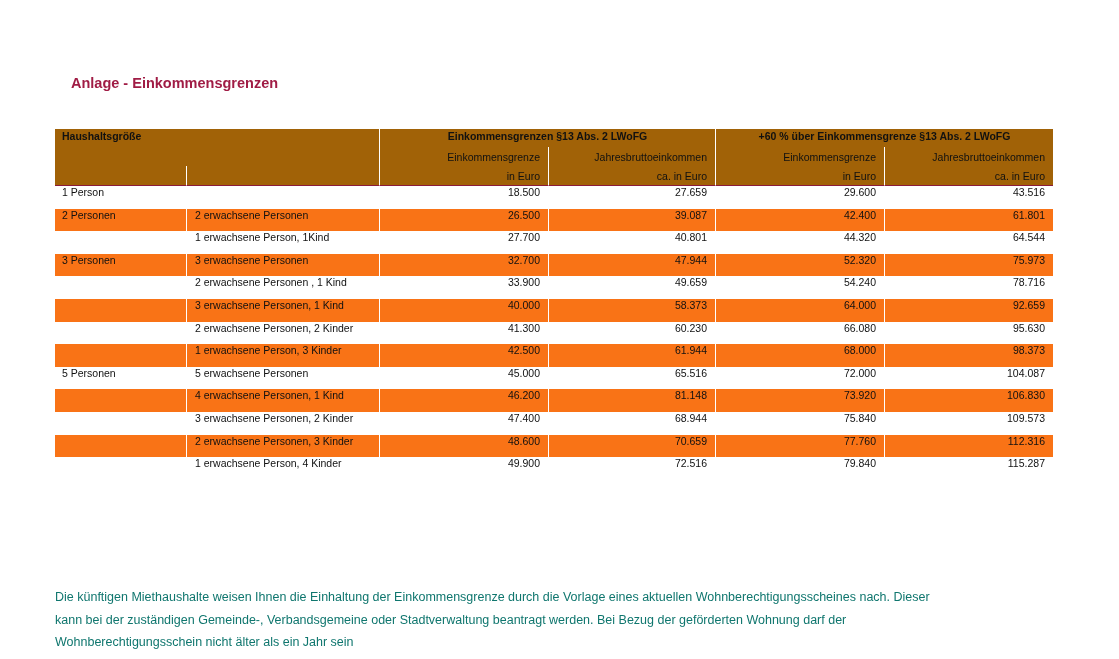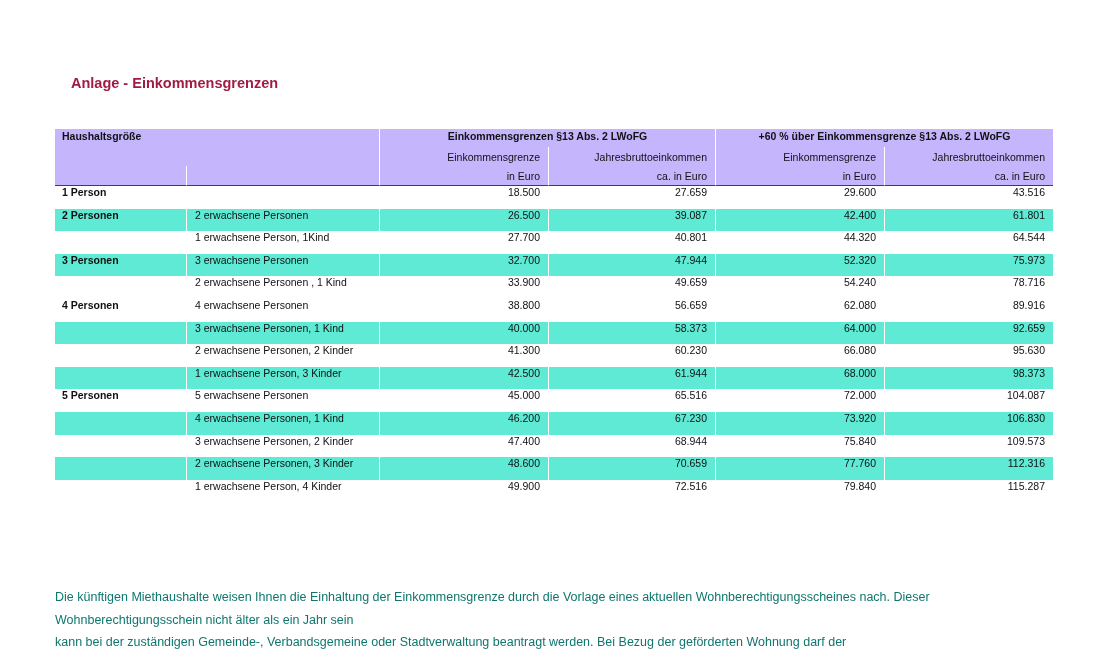--- a/index.html
+++ b/index.html
@@ -3,29 +3,29 @@
 <meta charset="utf-8">
 <style>
   html, body { margin: 0; padding: 0; background: #ffffff; }
   body { width: 1119px; height: 659px; position: relative; overflow: hidden;
          font-family: "Liberation Sans", sans-serif; color: #111; }
   .title { position: absolute; left: 55px; top: 59px; font-size: 14.5px; font-weight: bold; color: #a01c45; margin: 16px; }
   table.inc { position: absolute; left: 55px; top: 129px; border-collapse: separate; border-spacing: 0; font-size: 10.5px; }
   table.inc td, table.inc th { padding: 0 8px; white-space: nowrap; }
   col.c1 { width: 131px; } col.c2 { width: 193px; } col.c3 { width: 169px; }
   col.c4 { width: 167px; } col.c5 { width: 169px; } col.c6 { width: 169px; }
-  thead th { background: #c4b5fd; font-weight: normal; }
+  thead th { background: #a16207; font-weight: normal; }
   thead tr.h1 th { height: 17px; font-weight: bold; text-align: center; vertical-align: top; padding-top: 1px; }
   thead tr.h1 th.hh { text-align: left; padding-left: 7px; }
   thead tr.h2 th, thead tr.h3 th { height: 19px; text-align: right; padding-left: 44px; }
   thead tr.h3 th { border-bottom: 1.5px solid #8c1b3a; }
   .sep-l { border-left: 1.5px solid #fff; }
   tbody td { height: 22.6px; vertical-align: top; padding-top: 3px; box-sizing: border-box; }
-  tbody tr.shade td { background: #5eead4; }
-  tbody td.grp { font-weight: bold; padding-left: 7px; }
+  tbody tr.shade td { background: #f97316; }
+  tbody td.grp { font-weight: normal; padding-left: 7px; }
   tbody td.num { text-align: right; }
   tbody td.desc { padding-left: 8px; }
   .footer { position: absolute; left: 43px; top: 574px; width: 990px; font-size: 12.5px; line-height: 22.7px; margin: 12px; color: #0f766e; }
 </style>
 </head>
 <body>
 
 <h1 class="title">Anlage - Einkommensgrenzen</h1>
 
 <table class="inc">
@@ -94,28 +94,20 @@
         <td class="num sep-l">75.973</td>
       </tr>
       <tr>
         <td class="grp"></td>
         <td class="desc sep-l">2  erwachsene Personen , 1 Kind</td>
         <td class="num sep-l">33.900</td>
         <td class="num sep-l">49.659</td>
         <td class="num sep-l">54.240</td>
         <td class="num sep-l">78.716</td>
       </tr>
-      <tr>
-        <td class="grp">4 Personen</td>
-        <td class="desc sep-l">4  erwachsene Personen</td>
-        <td class="num sep-l">38.800</td>
-        <td class="num sep-l">56.659</td>
-        <td class="num sep-l">62.080</td>
-        <td class="num sep-l">89.916</td>
-      </tr>
       <tr class="shade">
         <td class="grp"></td>
         <td class="desc sep-l">3  erwachsene Personen, 1 Kind</td>
         <td class="num sep-l">40.000</td>
         <td class="num sep-l">58.373</td>
         <td class="num sep-l">64.000</td>
         <td class="num sep-l">92.659</td>
       </tr>
       <tr>
         <td class="grp"></td>
@@ -138,21 +130,21 @@
         <td class="desc sep-l">5  erwachsene Personen</td>
         <td class="num sep-l">45.000</td>
         <td class="num sep-l">65.516</td>
         <td class="num sep-l">72.000</td>
         <td class="num sep-l">104.087</td>
       </tr>
       <tr class="shade">
         <td class="grp"></td>
         <td class="desc sep-l">4  erwachsene Personen, 1 Kind</td>
         <td class="num sep-l">46.200</td>
-        <td class="num sep-l">67.230</td>
+        <td class="num sep-l">81.148</td>
         <td class="num sep-l">73.920</td>
         <td class="num sep-l">106.830</td>
       </tr>
       <tr>
         <td class="grp"></td>
         <td class="desc sep-l">3  erwachsene Personen, 2 Kinder</td>
         <td class="num sep-l">47.400</td>
         <td class="num sep-l">68.944</td>
         <td class="num sep-l">75.840</td>
         <td class="num sep-l">109.573</td>
@@ -171,15 +163,15 @@
         <td class="num sep-l">49.900</td>
         <td class="num sep-l">72.516</td>
         <td class="num sep-l">79.840</td>
         <td class="num sep-l">115.287</td>
       </tr>
     </tbody>
 </table>
 
 <div class="footer">
   <div>Die künftigen Miethaushalte weisen Ihnen die Einhaltung der Einkommensgrenze durch die Vorlage eines aktuellen Wohnberechtigungsscheines nach. Dieser</div>
+  <div>kann bei der zuständigen Gemeinde-, Verbandsgemeine oder Stadtverwaltung beantragt werden. Bei Bezug der geförderten Wohnung darf der</div>
   <div>Wohnberechtigungsschein nicht älter als ein Jahr sein</div>
-  <div>kann bei der zuständigen Gemeinde-, Verbandsgemeine oder Stadtverwaltung beantragt werden. Bei Bezug der geförderten Wohnung darf der</div>
 </div>
 
 </body></html>

